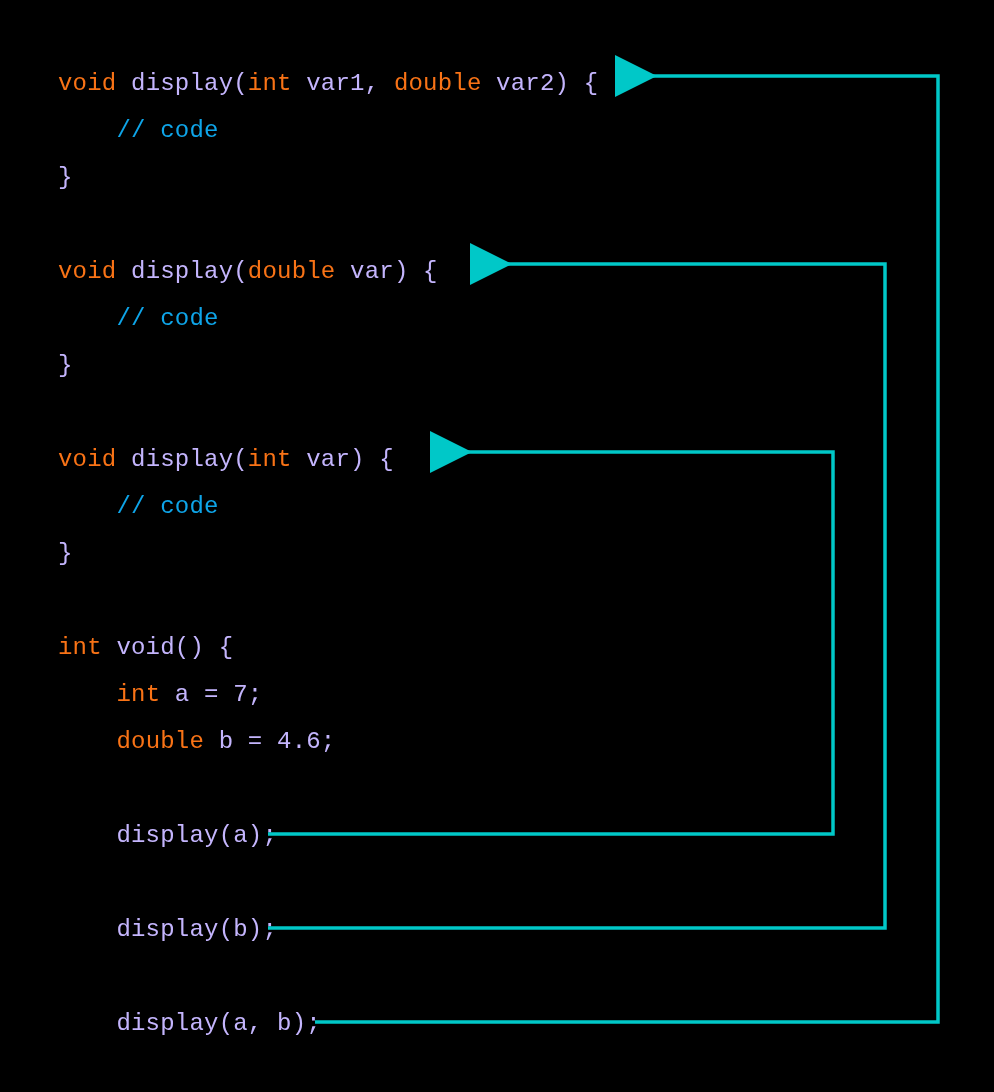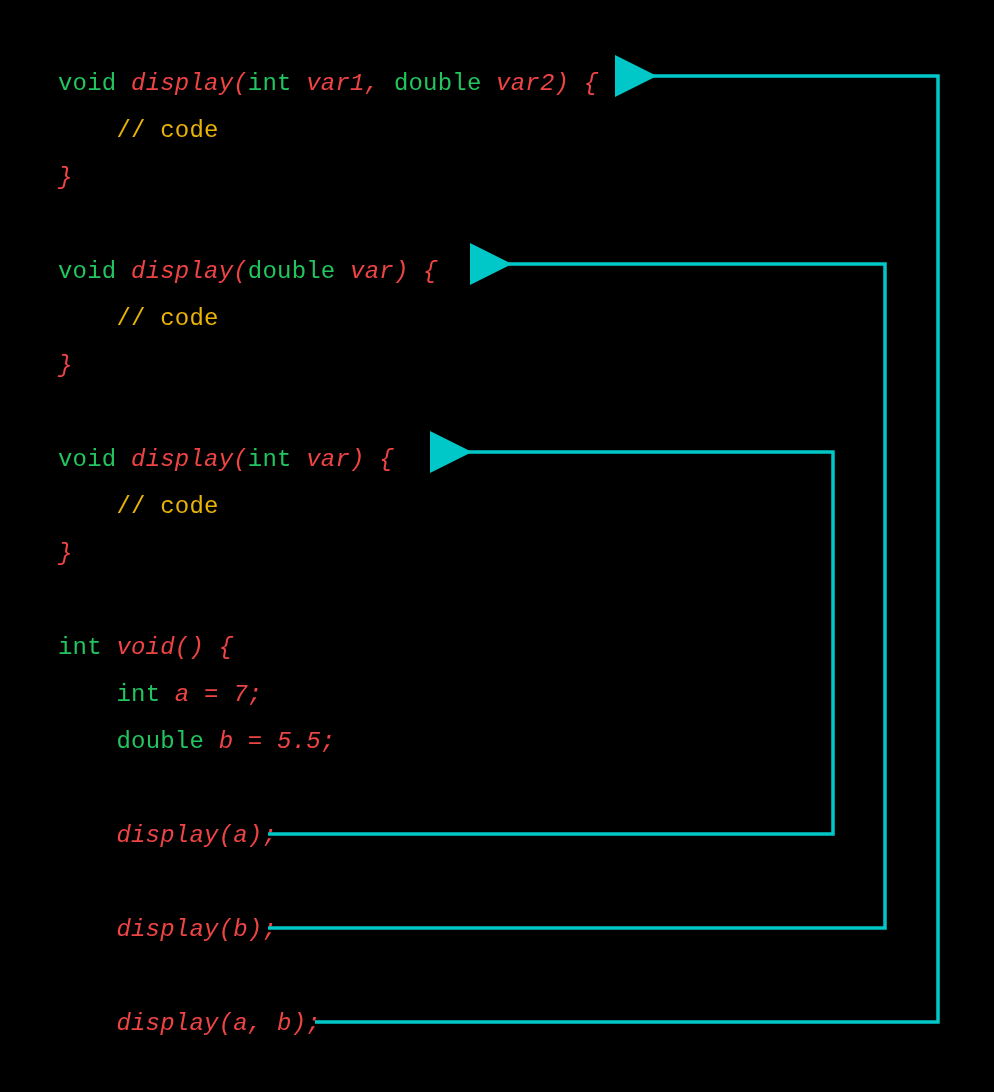--- a/index.html
+++ b/index.html
@@ -19,23 +19,23 @@
     letter-spacing: 0.2px;
   }
   .code {
     position: absolute;
     left: 58px;
     top: 60px;
     line-height: 47px;
     white-space: pre;
     color: #8f8f8f;
   }
-  .kw   { color: #22c55e; }   
-  .cm   { color: #eab308; }   
-  .pl   { color: #ef4444; font-style: italic; }   
+  .kw   { color: #f97316; }   
+  .cm   { color: #0ea5e9; }   
+  .pl   { color: #c4b5fd; }   
 
   svg.arrows {
     position: absolute;
     left: 0; top: 0;
     width: 994px;
     height: 1092px;
     pointer-events: none;
   }
 </style>
 </head>
@@ -49,21 +49,21 @@
 <span><span class="kw">void</span><span class="pl"> display(</span><span class="kw">double</span><span class="pl"> var) {</span></span>
 <span><span class="pl">    </span><span class="cm">// code</span></span>
 <span><span class="pl">}</span></span>
 <span></span>
 <span><span class="kw">void</span><span class="pl"> display(</span><span class="kw">int</span><span class="pl"> var) {</span></span>
 <span><span class="pl">    </span><span class="cm">// code</span></span>
 <span><span class="pl">}</span></span>
 <span></span>
 <span><span class="kw">int</span><span class="pl"> void() {</span></span>
 <span><span class="pl">    </span><span class="kw">int</span><span class="pl"> a = 7;</span></span>
-<span><span class="pl">    </span><span class="kw">double</span><span class="pl"> b = 5.5;</span></span>
+<span><span class="pl">    </span><span class="kw">double</span><span class="pl"> b = 4.6;</span></span>
 <span></span>
 <span><span class="pl">    display(a);</span></span>
 <span></span>
 <span><span class="pl">    display(b);</span></span>
 <span></span>
 <span><span class="pl">    display(a, b);</span></span>
 <span></span>
 
 <span></span>
 </div>

